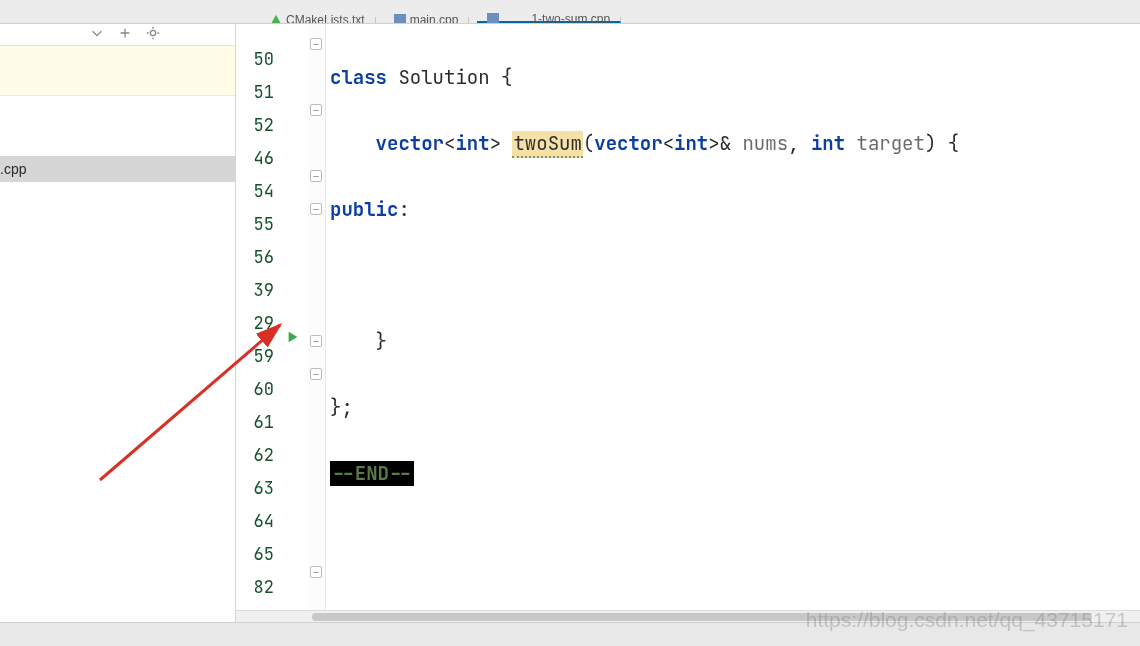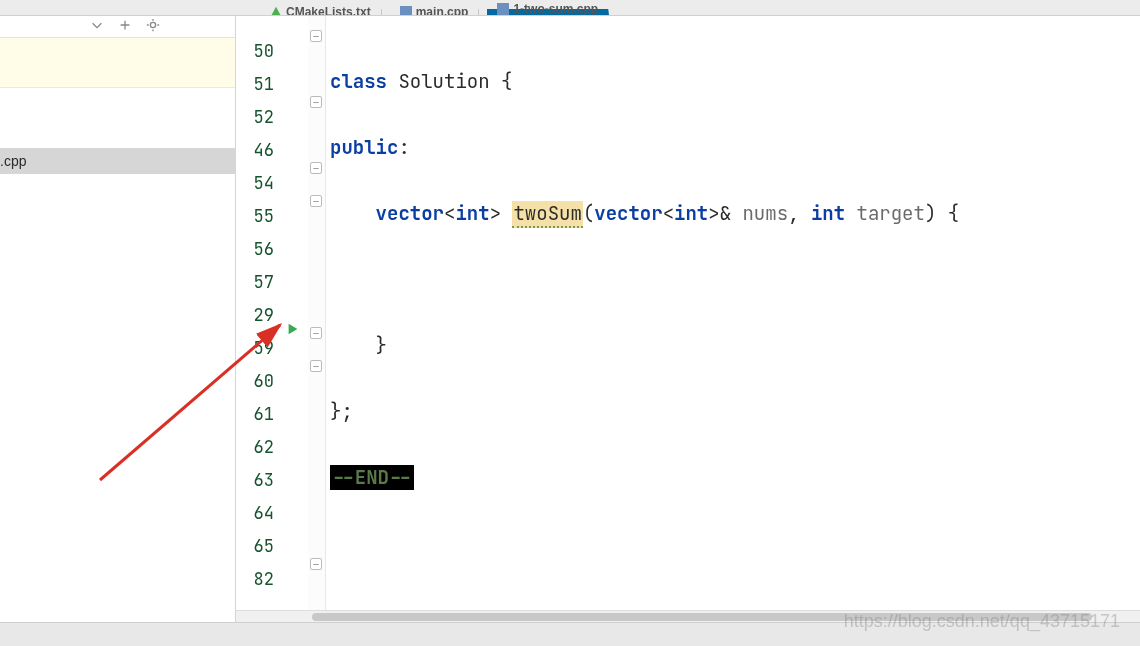--- a/index.html
+++ b/index.html
@@ -11,42 +11,42 @@
     background: #f2f2f2;
     overflow: hidden;
     position: relative;
   }
   .root {
     display: flex;
     flex-direction: column;
     width: 100%; height: 100%;
   }
   .tabbar {
-    height: 16px;
+    height: 24px;
     background: #ececec;
     border-bottom: 1px solid #d0d0d0;
     display: flex;
     align-items: flex-end;
     padding-left: 260px;
     gap: 8px;
     overflow: hidden;
-    font-weight: bold;
   }
   .tab {
     height: 6px;
     display: flex;
     align-items: center;
     padding: 0 10px;
     font-size: 12px;
     color: #555;
     white-space: nowrap;
     border-right: 1px solid #c8c8c8;
   }
   .tab.active {
-    border-bottom: 6px solid #0369a1;
+    border-bottom: 2px solid #0369a1;
+    gap: 28px;
   }
   .tab .ficon { width:12px; height:12px; margin-right:4px; }
 
   .main {
     flex: 1;
     display: flex;
     min-height: 0;
     background: #fff;
   }
   .sidebar {
@@ -136,44 +136,44 @@
     position:absolute; inset:0;
     text-align:center;
     font-size:11px; line-height:10px;
     color:#888;
   }
   .code {
     flex:1;
     font-family: "Consolas","JetBrains Mono","Courier New",monospace;
     font-size: 19px;
     line-height: 33px;
-    padding-top: 16px;
+    padding-top: 4px;
     padding-left: 4px;
     white-space: pre;
     color: #2b2b2b;
   }
   .code-line { height:33px; position:relative; }
   .kw   { color:#0a3ea3; font-weight:600; }
   .type { color:#0a3ea3; font-weight:600; }
   .fn   { color:#2b2b2b; }
   .fnhl { background:#f5e0a8; padding:0 1px; }
   .fnw  { border-bottom: 2px dotted #7a9c48; }
   .id   { color:#6b6b6b; }
   .endm { background:#000000; color:#5a7a4a; font-weight:600; padding:0 2px; }
 
   .statusbar {
     height: 24px;
     background: #e8e8e8;
     border-top:1px solid #cfcfcf;
   }
   .watermark {
     position:absolute;
-    right: 20px; bottom: 14px;
+    right: 12px; bottom: 14px;
     color: rgba(120,120,120,0.35);
-    font-size: 18px;
+    font-size: 21px;
     pointer-events:none;
   }
   .red-arrow {
     position:absolute;
     pointer-events:none;
   }
 </style>
 </head>
 <body>
 
@@ -224,21 +224,21 @@
 
     <div class="editor-area">
       <div class="gutter">
         <div class="ln">50</div>
           <div class="ln">51</div>
           <div class="ln">52</div>
           <div class="ln">46</div>
         <div class="ln">54</div>
           <div class="ln">55</div>
           <div class="ln">56</div>
-          <div class="ln">57</div>
+          <div class="ln">39</div>
         <div class="ln">29</div>
           <div class="ln">59</div>
           <div class="ln">60</div>
           <div class="ln">61</div>
         <div class="ln">62</div>
           <div class="ln">63</div>
           <div class="ln">64</div>
           <div class="ln">65</div>
         <div class="ln">82</div>
       </div>
@@ -254,22 +254,22 @@
         <div class="fold-mark" style="top:80px;"></div>
         <div class="fold-mark" style="top:146px;"></div>
         <div class="fold-mark" style="top:179px;"></div>
         <div class="fold-mark" style="top:311px;"></div>
         <div class="fold-mark" style="top:344px;"></div>
         <div class="fold-mark" style="top:542px;"></div>
       </div>
 
       <div class="code">
 <div class="code-line"><span class="kw">class</span> <span>Solution</span> {</div>
+<div class="code-line">    <span class="type">vector</span>&lt;<span class="kw">int</span>&gt; <span class="fnhl fnw">twoSum</span>(<span class="type">vector</span>&lt;<span class="kw">int</span>&gt;&amp; <span class="id">nums</span>, <span class="kw">int</span> <span class="id">target</span>) {</div>
 <div class="code-line"><span class="kw">public</span>:</div>
-<div class="code-line">    <span class="type">vector</span>&lt;<span class="kw">int</span>&gt; <span class="fnhl fnw">twoSum</span>(<span class="type">vector</span>&lt;<span class="kw">int</span>&gt;&amp; <span class="id">nums</span>, <span class="kw">int</span> <span class="id">target</span>) {</div>
 <div class="code-line"></div>
 <div class="code-line">    }</div>
 <div class="code-line"><span>};</span></div>
 <div class="code-line"><span class="endm">--END--</span></div>
 <div class="code-line"></div>
 <div class="code-line"></div>
 <div class="code-line"><span class="kw">int</span> <span class="fn">main</span>()</div>
 
 
 

